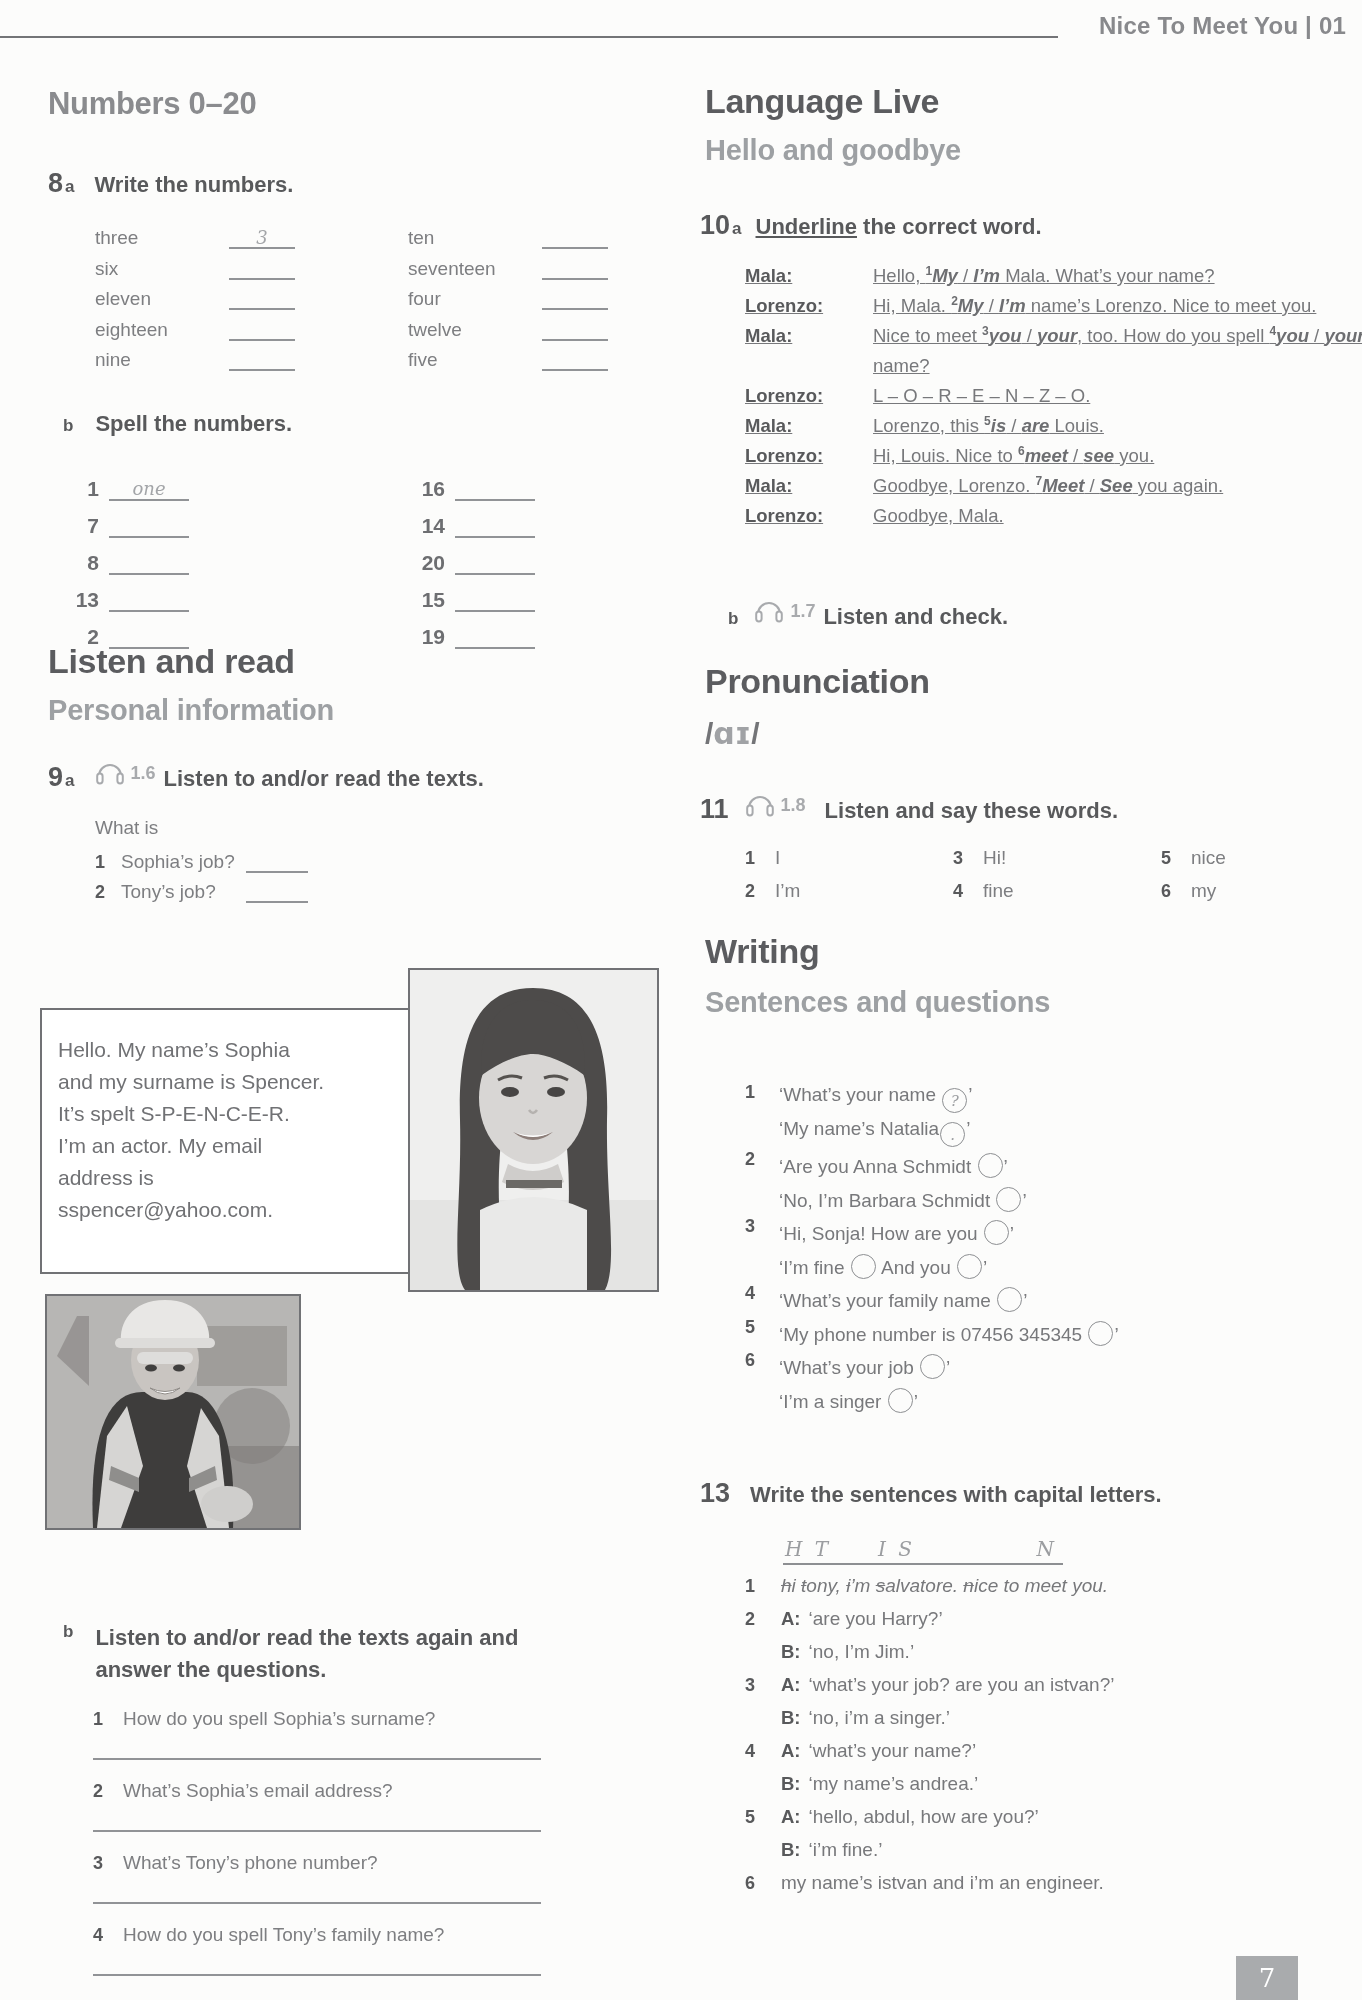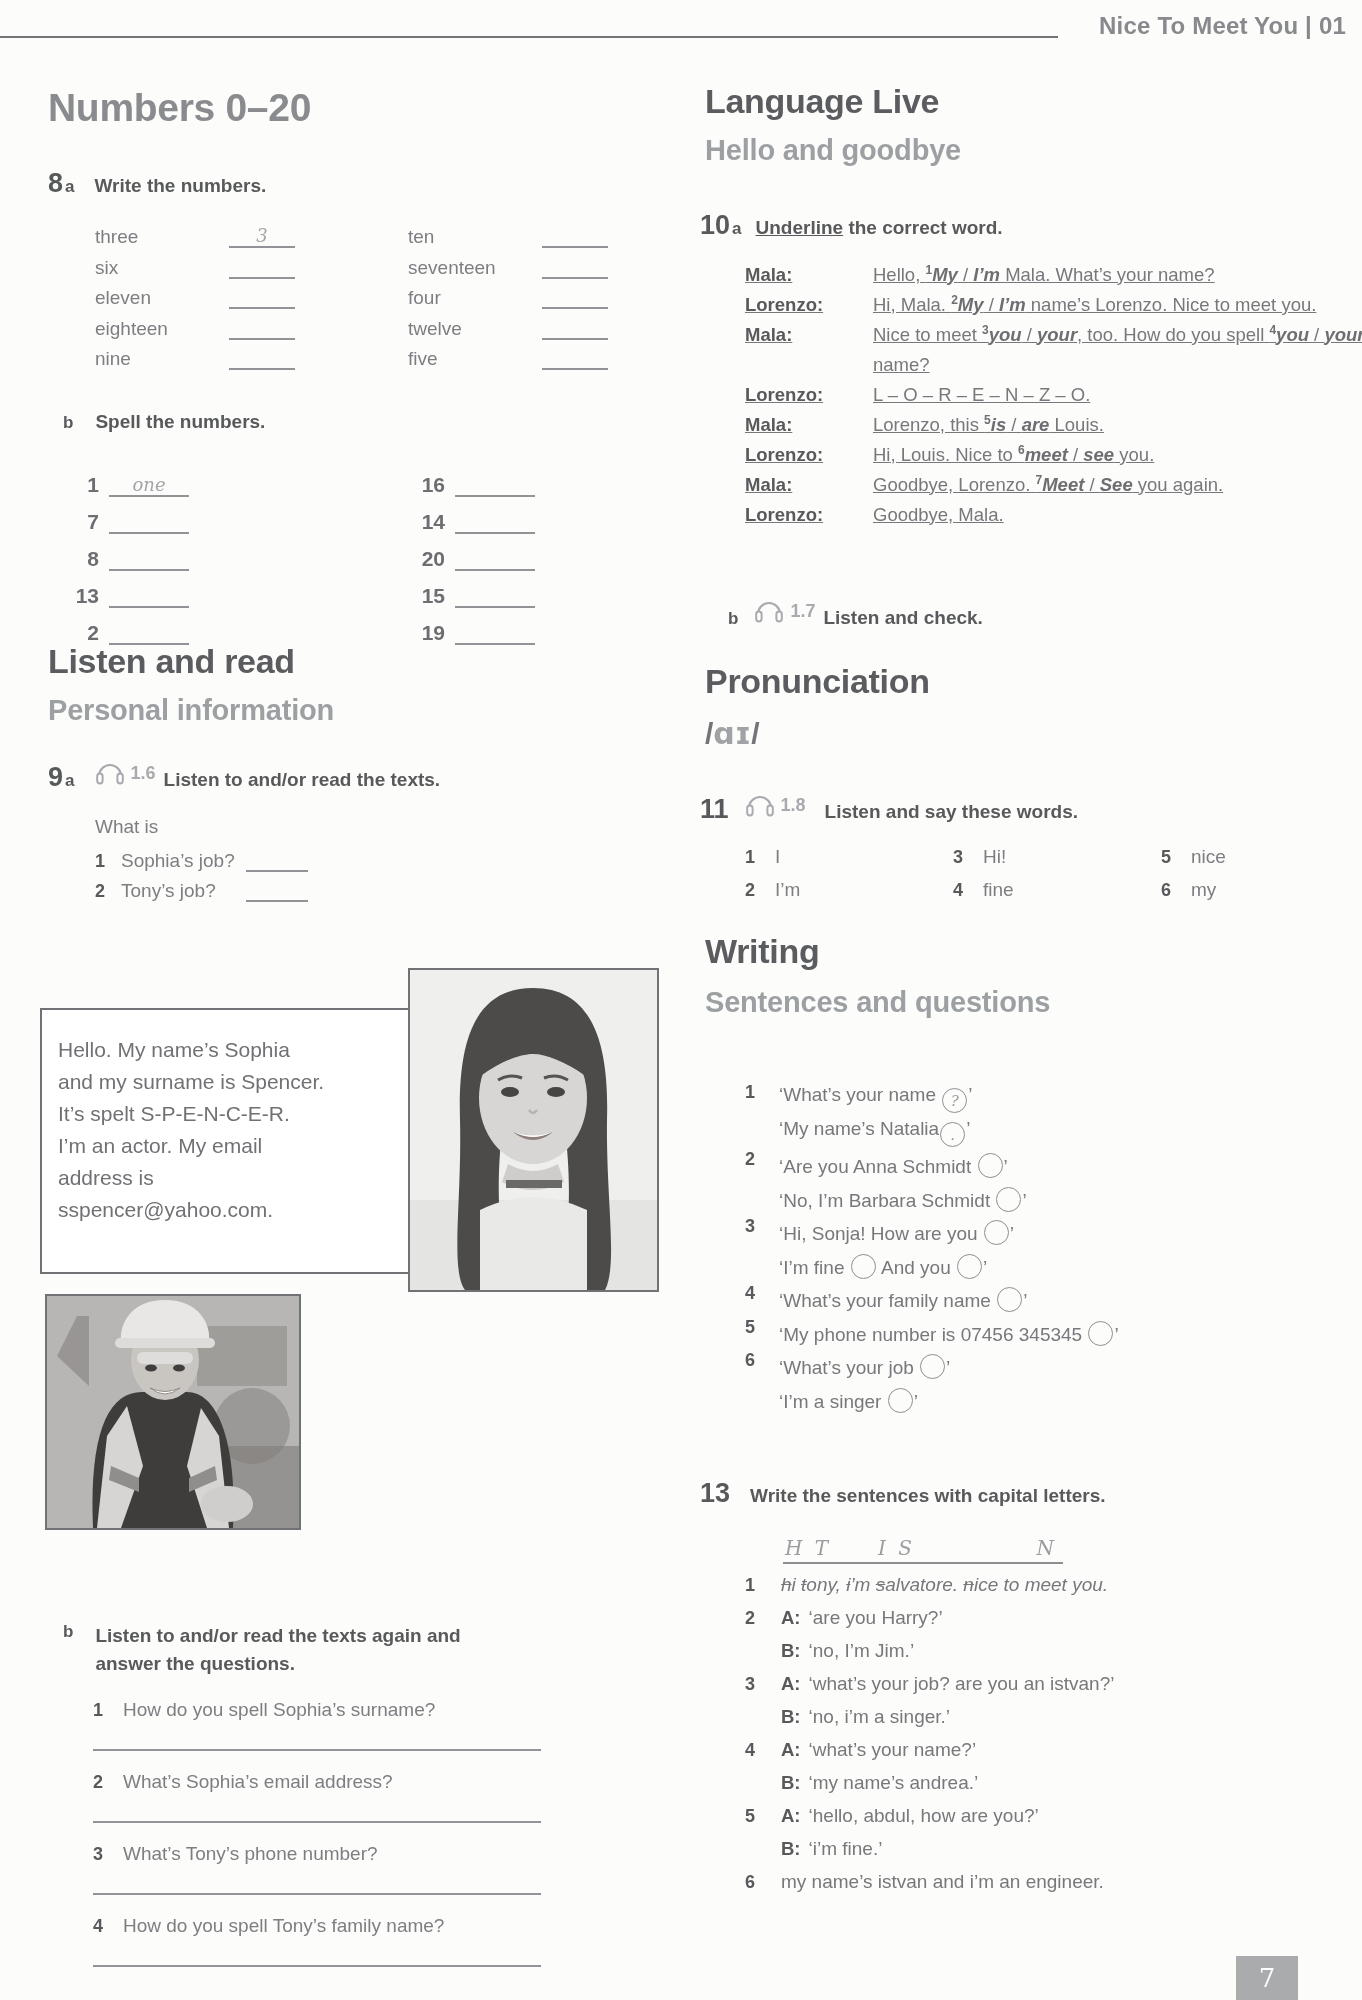--- a/index.html
+++ b/index.html
@@ -6,28 +6,28 @@
   .page{position:relative;width:1362px;height:2000px;background:#fcfcfb;margin:0 auto;overflow:hidden;
         font-family:"Liberation Sans",sans-serif;color:#77787b;}
   .abs{position:absolute;}
 
   
   .hdr-rule{position:absolute;left:0;top:36px;width:1058px;height:2px;background:#737477;}
   .hdr-title{position:absolute;right:16px;top:12px;font-size:24px;font-weight:bold;color:#88898c;letter-spacing:.2px;}
 
   
   .h1{font-size:34px;font-weight:bold;color:#5b5c5f;letter-spacing:-.3px;}
-  .h1.topic{color:#8a8b8e;font-size:39px;}
+  .h1.topic{color:#8a8b8e;font-size:31px;}
   .h2{font-size:29px;font-weight:bold;color:#9da0a3;letter-spacing:-.2px;}
 
   
   .ex-head{display:flex;align-items:baseline;}
   .ex-num{font-size:27px;font-weight:bold;color:#58595b;}
   .ex-sub{font-size:17px;font-weight:bold;color:#58595b;margin-left:2px;}
-  .ex-instr{font-size:19px;font-weight:bold;color:#58595b;margin-left:20px;line-height:1.45;}
+  .ex-instr{font-size:22px;font-weight:bold;color:#58595b;margin-left:20px;line-height:1.45;}
   .ex-instr .u{text-decoration:underline;}
   .b-head .ex-sub{margin-left:0;}
   .b-head .ex-instr{margin-left:22px;}
 
   
   .audio{display:inline-flex;align-items:center;margin-left:20px;}
   .audio + .ex-instr{margin-left:8px;}
   .track{font-size:18px;font-weight:bold;color:#a8aaad;margin-left:6px;}
 
   

